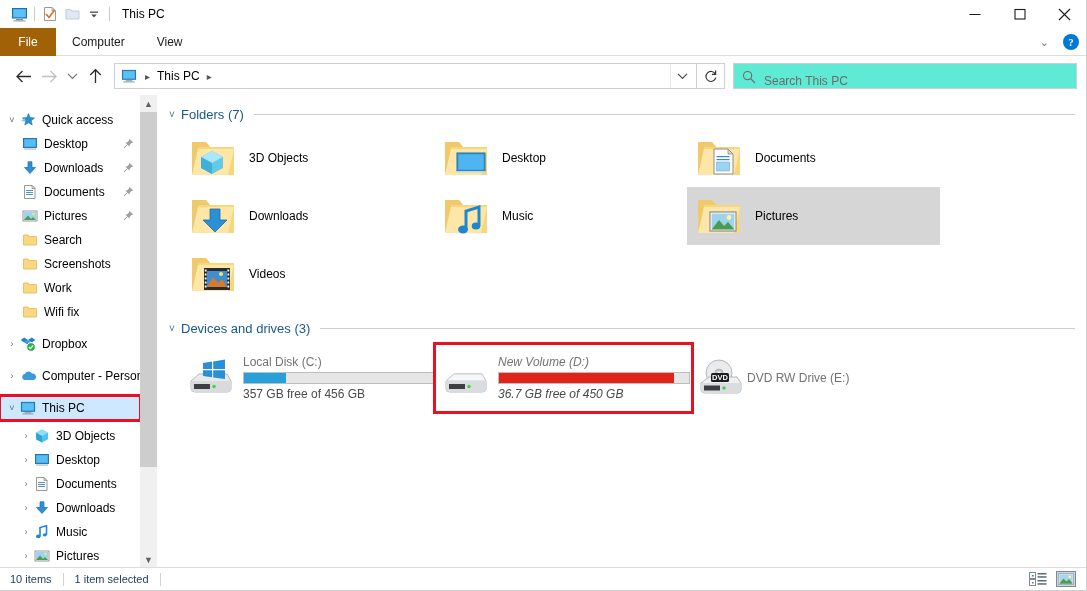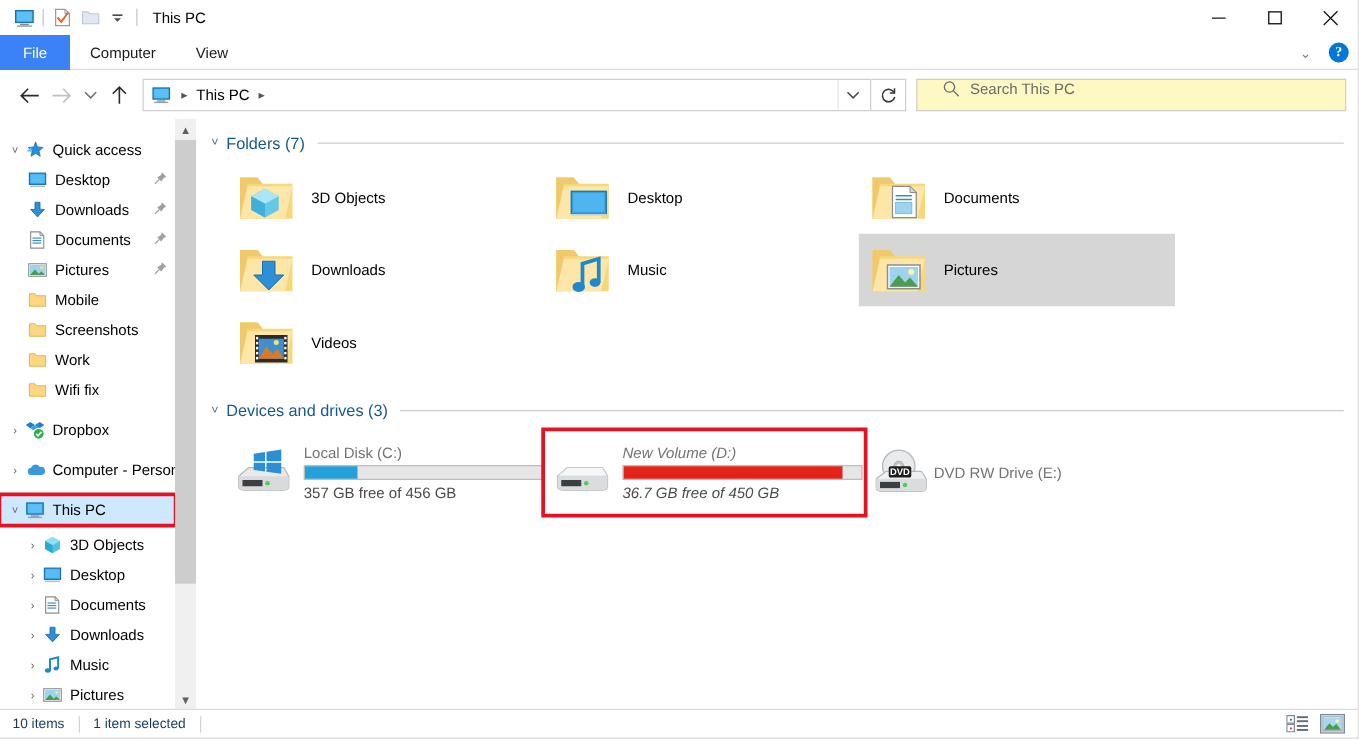--- a/index.html
+++ b/index.html
@@ -52,21 +52,21 @@
     display: flex; align-items: stretch;
     border-bottom: 1px solid #dedede;
   }
   .tab {
     display: flex; align-items: center; justify-content: center;
     font-size: 12px; color: #1a1a1a;
     padding: 0 16px; height: 28px;
     white-space: nowrap;
   }
   .tab.file {
-    background: #3b82f6; color: #ffffff;
+    background: #a16207; color: #ffffff;
     min-width: 56px; padding: 0 14px;
   }
   .ribbon-right {
     margin-left: auto; display: flex; align-items: center;
     padding-right: 8px; gap: 8px; height: 28px;
   }
   .chev-min { color: #7a7a7a; font-size: 11px; padding: 0 6px; }
   .help-icon {
     width: 16px; height: 16px; border-radius: 50%;
     background: #0078d7; color: #fff;
@@ -110,22 +110,22 @@
     border-left: 1px solid #e8e8e8;
   }
   .refresh {
     width: 28px; height: 26px; border: 1px solid #cfcfcf;
     border-left: none; background: #fff;
     display: flex; align-items: center; justify-content: center;
     color: #333;
   }
   .searchbox {
     width: 344px; height: 26px; margin-left: 8px;
-    border: 1px solid #cfcfcf; background: #fef9c3;
-    display: flex; align-items: flex-start; padding-left: 20px;
+    border: 1px solid #cfcfcf; background: #5eead4;
+    display: flex; align-items: flex-end; padding-left: 8px;
   }
   .search-ph { font-size: 12px; color: #6b6b6b; margin-left: 8px; }
 
   
   .content { position: absolute; top: 95px; left: 0; width: 1087px; height: 473px; }
   .sidebar {
     position: absolute; left: 0; top: 0;
     width: 140px; height: 473px;
     background: #ffffff;
     overflow: hidden;
@@ -448,21 +448,21 @@
             </svg>
         </span>
       </div>
 
       <div class="navitem lvl1">
         <span class="nicon">
           <svg width="16" height="16" viewBox="0 0 16 16">
               <path d="M1.5 3 H6 L7.3 4.6 H14.5 V13 H1.5 Z" fill="#fcd77f" stroke="#e0b45c" stroke-width="0.8"></path>
             </svg>
         </span>
-        <span class="nlabel">Mobile</span>
+        <span class="nlabel">Search</span>
       </div>
 
       <div class="navitem lvl1">
         <span class="nicon">
           <svg width="16" height="16" viewBox="0 0 16 16">
               <path d="M1.5 3 H6 L7.3 4.6 H14.5 V13 H1.5 Z" fill="#fcd77f" stroke="#e0b45c" stroke-width="0.8"></path>
             </svg>
         </span>
         <span class="nlabel">Screenshots</span>
       </div>

